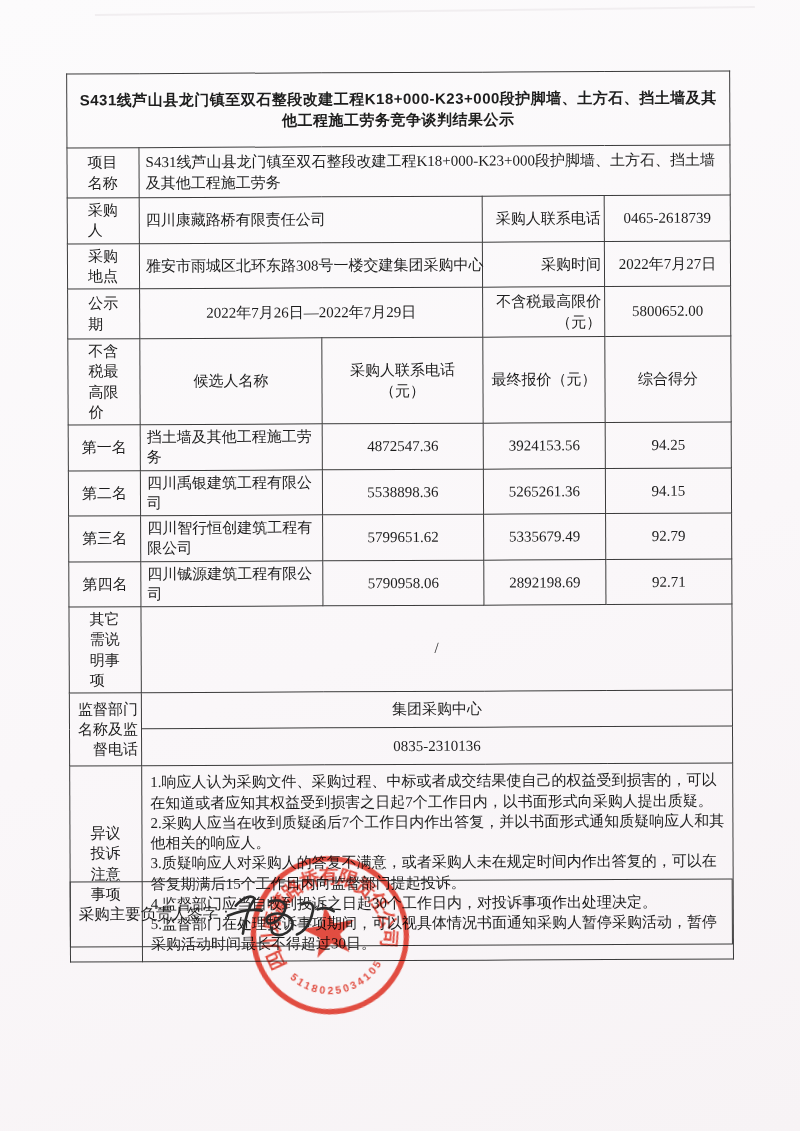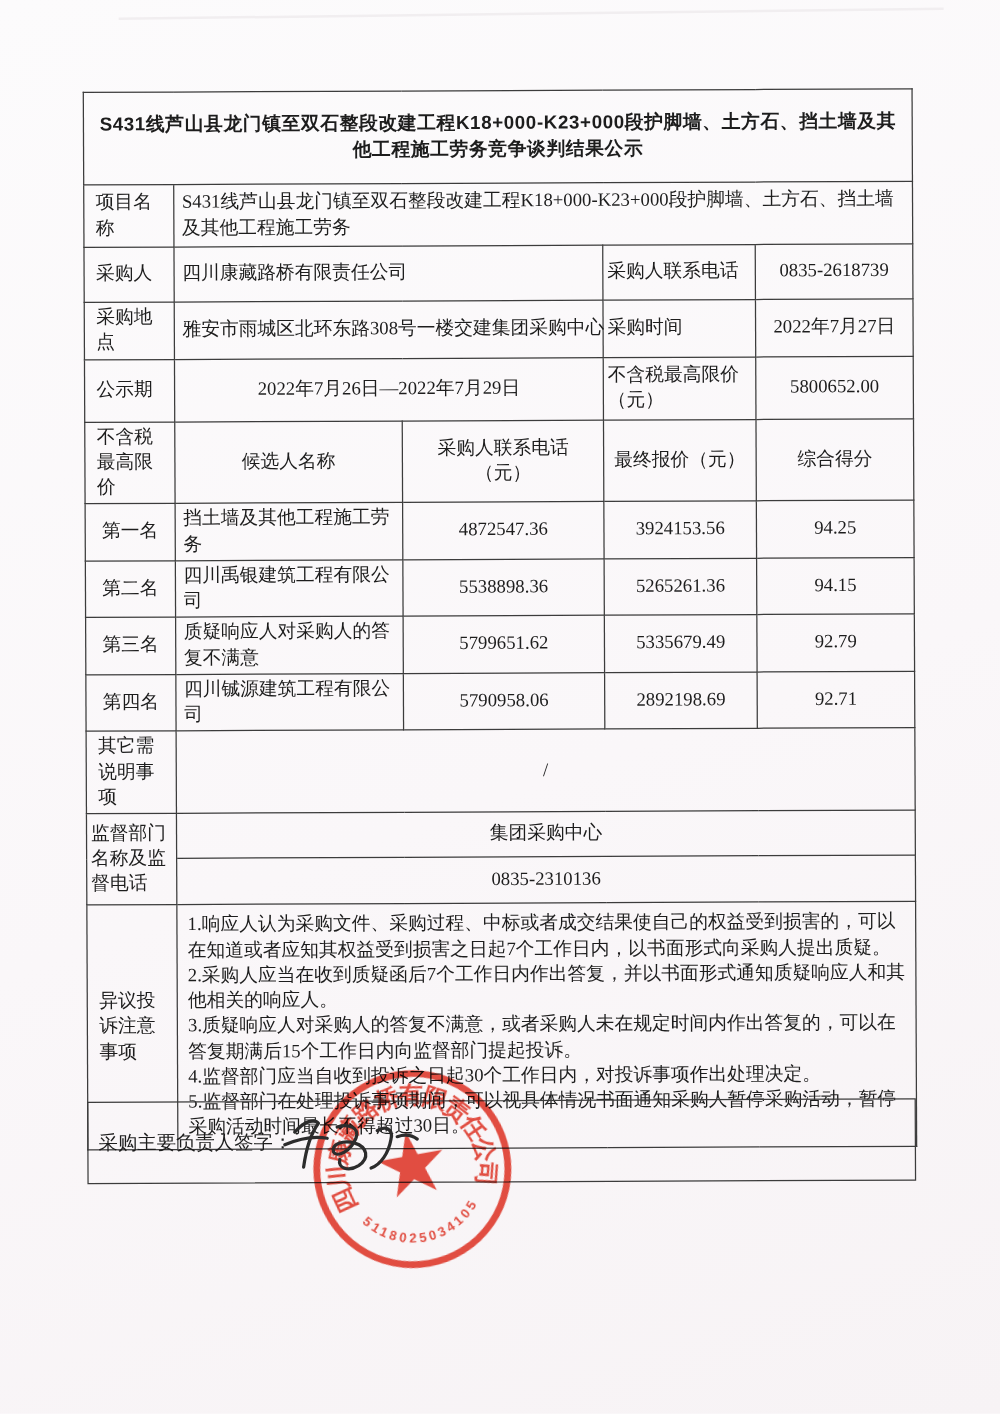--- a/index.html
+++ b/index.html
@@ -28,22 +28,22 @@
     font-size: 15px; line-height: 1.35;
     padding: 2px 6px; vertical-align: middle;
     word-break: break-all;
   }
   .title-cell {
     font-family: "Liberation Sans", "DejaVu Sans", sans-serif;
     font-weight: 700; font-size: 20px; line-height: 1.7;
     text-align: center; padding: 4px 10px !important;
     letter-spacing: 0.5px;
   }
-  .lab { text-align: left; padding: 2px 9px !important; font-size: 14.5px; }
-  .lab-center { text-align: left; padding: 2px 3px !important; font-size: 14.5px; line-height: 1.35; }
+  .lab { text-align: left; padding: 2px 20px !important; font-size: 14.5px; }
+  .lab-center { text-align: right; padding: 2px 3px !important; font-size: 14.5px; line-height: 1.35; }
   .ctr { text-align: center; }
   .lft { text-align: left; }
   .nowrap { white-space: nowrap; font-size: 14.6px; }
   .notes-cell { white-space: pre-wrap; font-size: 14.6px; line-height: 1.48; padding: 4px 8px !important; vertical-align: middle; }
 
   .sign-box {
     position: absolute; left: 68px; top: 880px; width: 663px; height: 66px;
     border: 1.8px solid #3c3c3c;
     display: flex; align-items: center; padding-left: 8px;
     font-size: 15.5px;
@@ -84,21 +84,21 @@
 
       <tr style="height:50px">
         <td class="lab">项目名称</td>
         <td colspan="4" class="lft">S431线芦山县龙门镇至双石整段改建工程K18+000-K23+000段护脚墙、土方石、挡土墙及其他工程施工劳务</td>
       </tr>
 
       <tr style="height:44px">
         <td class="lab">采购人</td>
         <td colspan="2" class="lft">四川康藏路桥有限责任公司</td>
         <td class="lab-center">采购人联系电话</td>
-        <td class="ctr">0835-2618739</td>
+        <td class="ctr">0465-2618739</td>
       </tr>
 
       <tr style="height:44px">
         <td class="lab">采购地点</td>
         <td colspan="2" class="lft nowrap">雅安市雨城区北环东路308号一楼交建集团采购中心</td>
         <td class="lab-center">采购时间</td>
         <td class="ctr nowrap">2022年7月27日</td>
       </tr>
 
       <tr style="height:50px">
@@ -125,21 +125,21 @@
       </tr>
       <tr style="height:44px">
         <td class="ctr">第二名</td>
         <td class="lft">四川禹银建筑工程有限公司</td>
         <td class="ctr">5538898.36</td>
         <td class="ctr">5265261.36</td>
         <td class="ctr">94.15</td>
       </tr>
       <tr style="height:45px">
         <td class="ctr">第三名</td>
-        <td class="lft">质疑响应人对采购人的答复不满意</td>
+        <td class="lft">四川智行恒创建筑工程有限公司</td>
         <td class="ctr">5799651.62</td>
         <td class="ctr">5335679.49</td>
         <td class="ctr">92.79</td>
       </tr>
       <tr style="height:45px">
         <td class="ctr">第四名</td>
         <td class="lft">四川铖源建筑工程有限公司</td>
         <td class="ctr">5790958.06</td>
         <td class="ctr">2892198.69</td>
         <td class="ctr">92.71</td>

